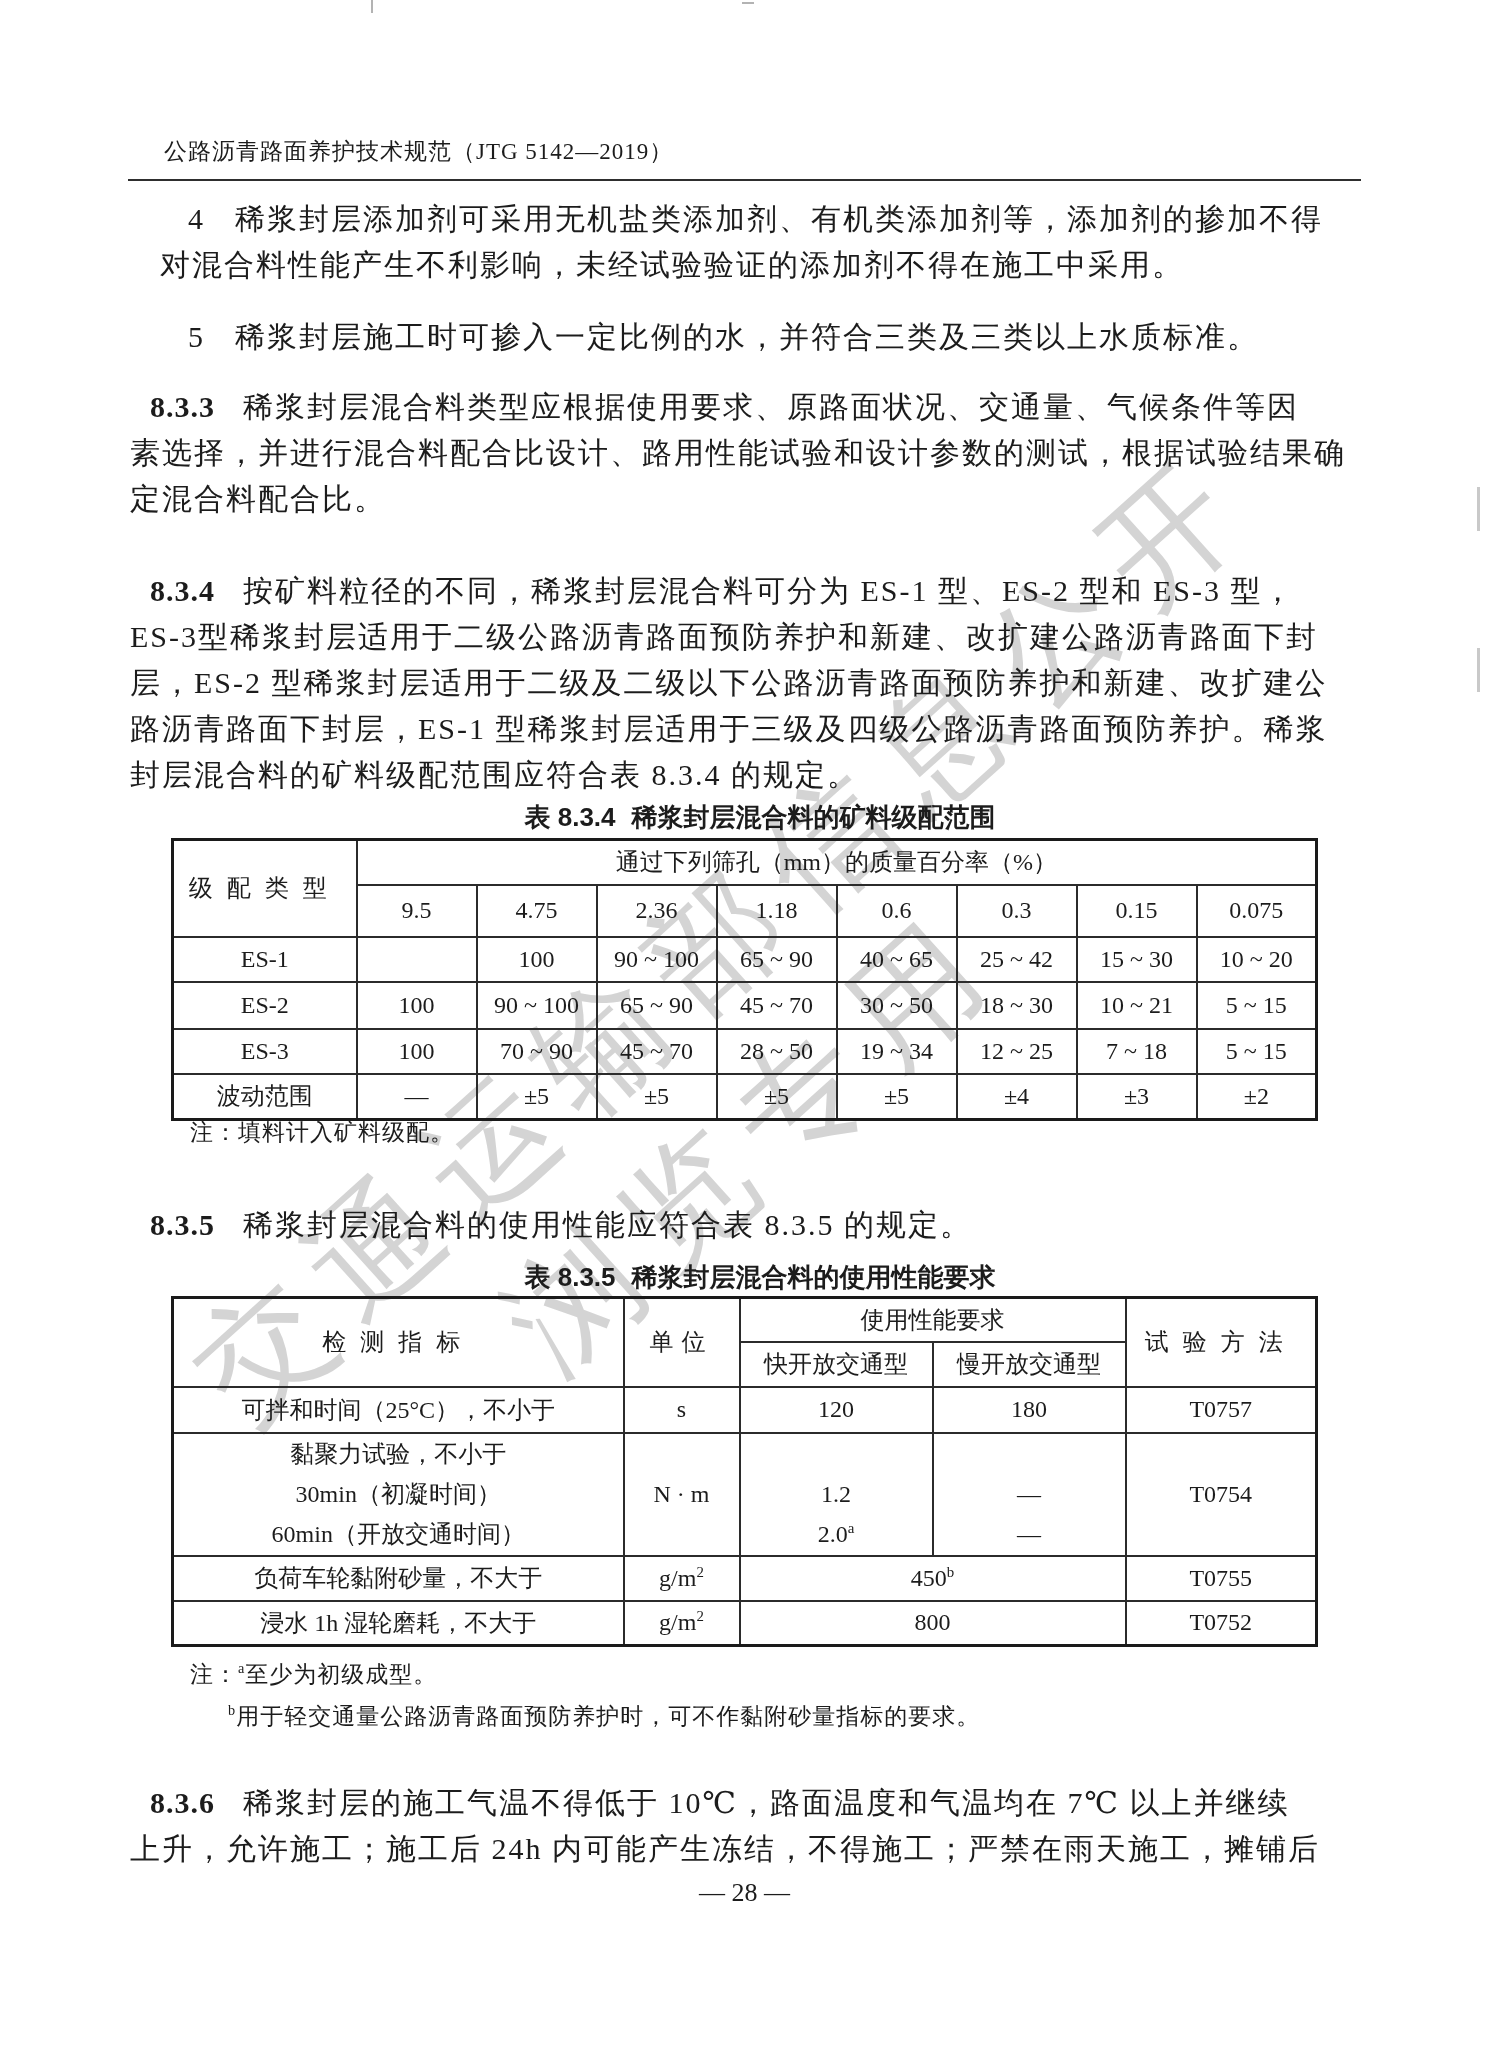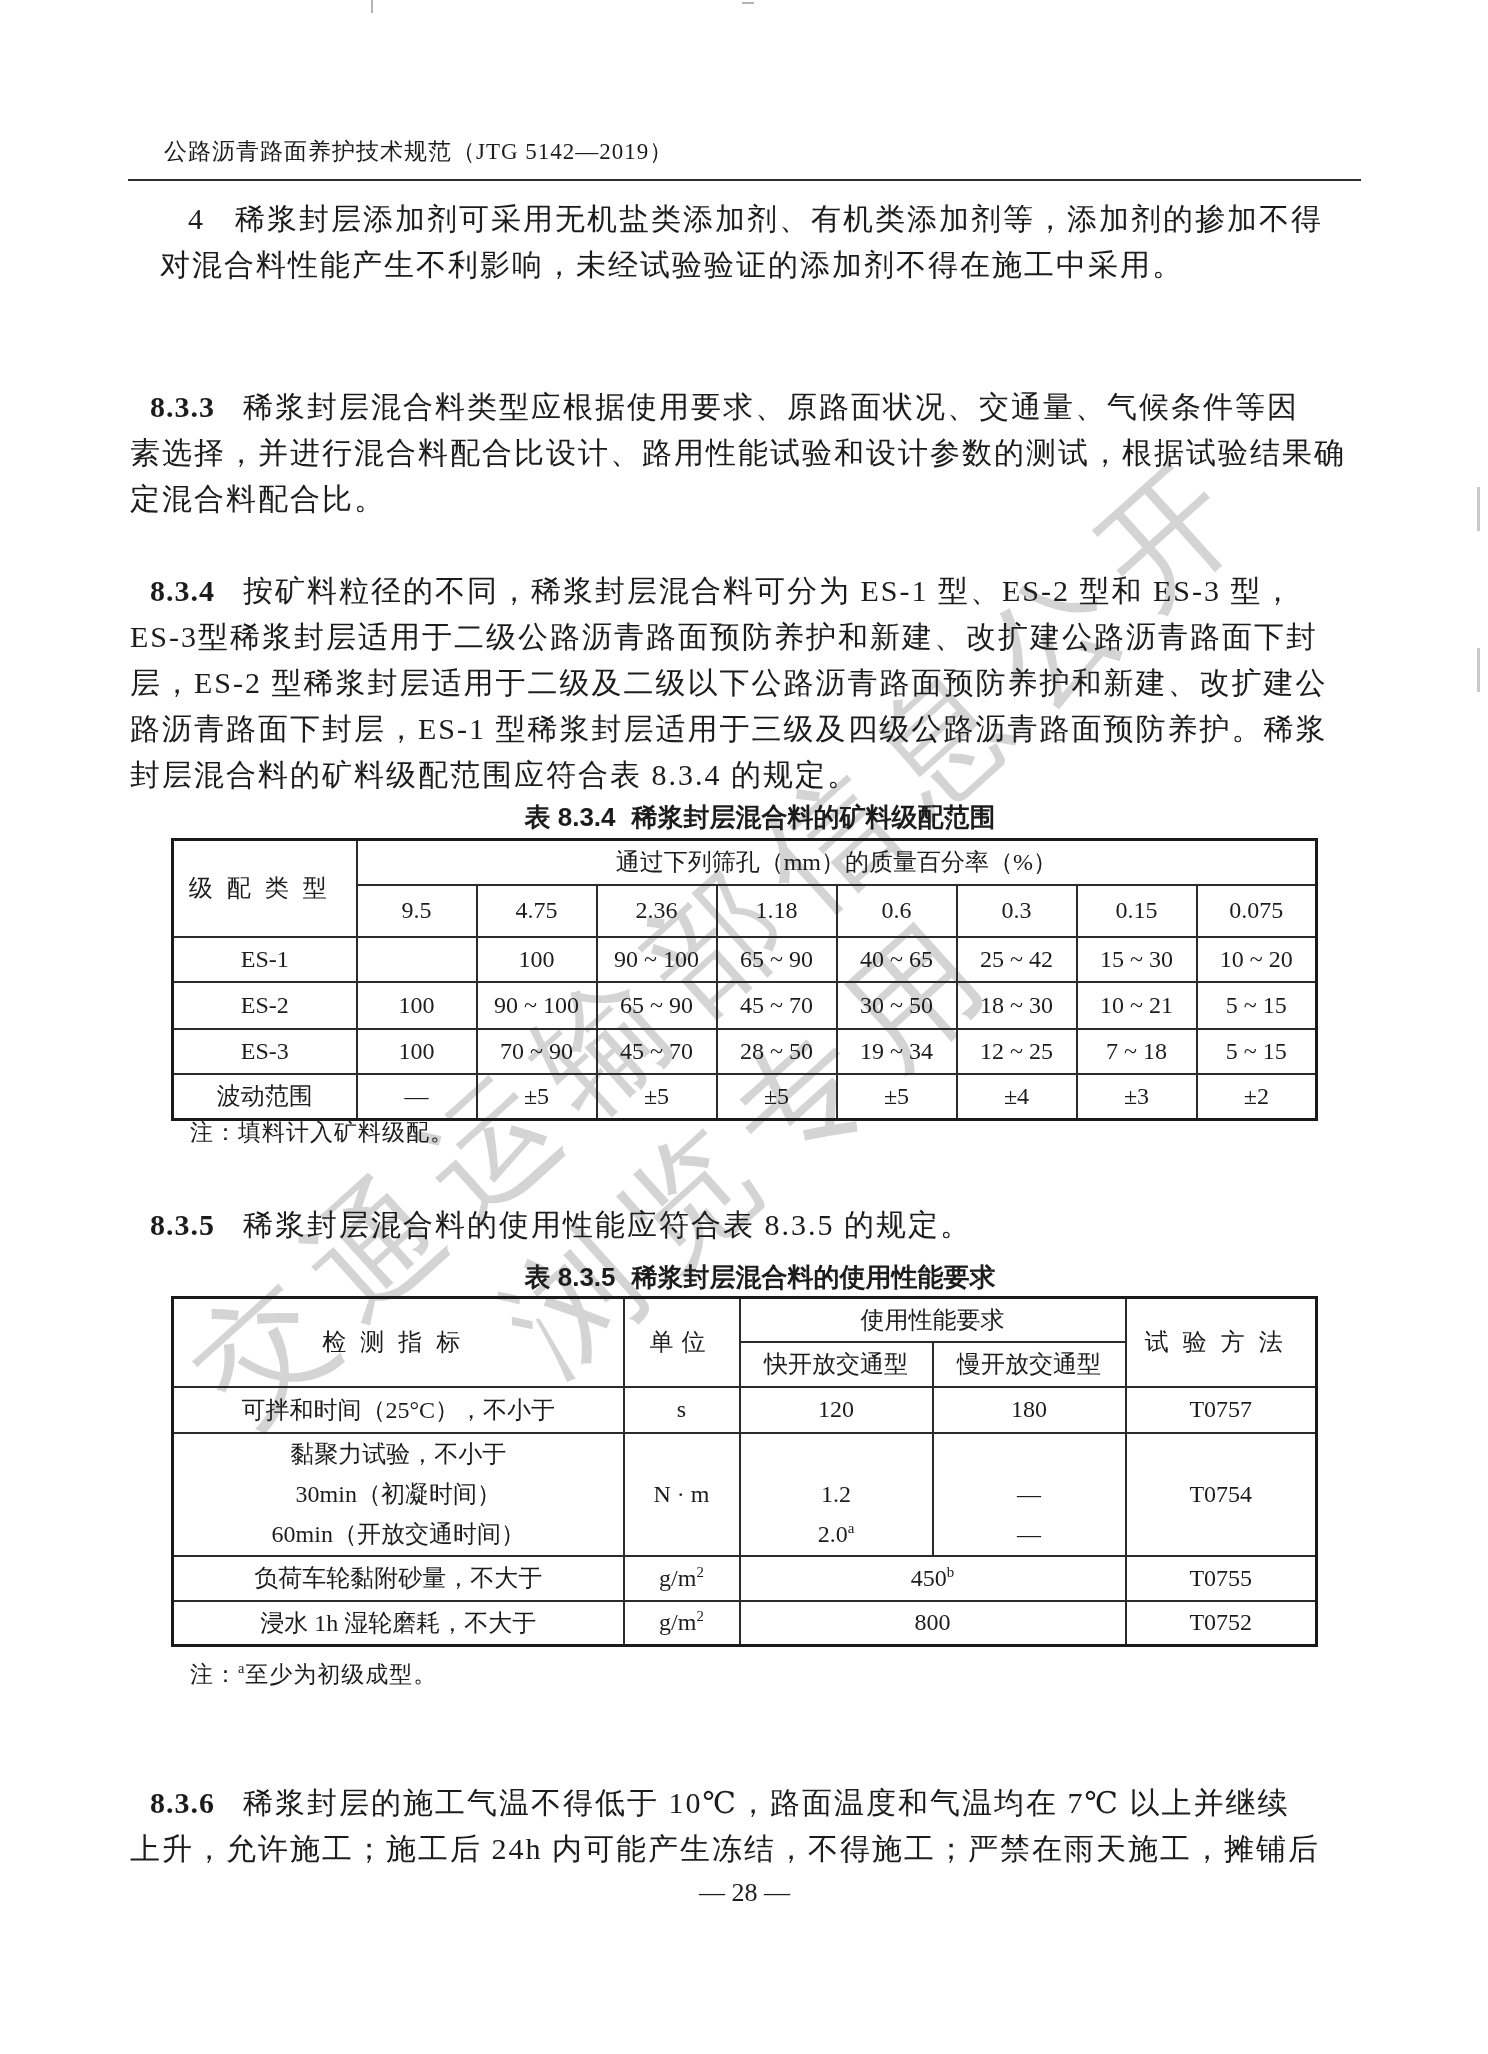--- a/index.html
+++ b/index.html
@@ -92,20 +92,23 @@
   <div class="mark" style="left:1477px;top:648px;width:3px;height:44px;background:#c9c9c9;"></div>
 
   <div class="running-head">公路沥青路面养护技术规范（JTG 5142—2019）</div>
   <div class="head-rule"></div>
 
   <div class="tl" style="top:196px;left:188px;">
     <span class="itemnum">4</span><span>稀浆封层添加剂可采用无机盐类添加剂、有机类添加剂等，添加剂的掺加不得</span>
   </div>
   <div class="tl" style="top:242px;left:130px;margin-left:30px;">对混合料性能产生不利影响，未经试验验证的添加剂不得在施工中采用。</div>
 
+  <div class="tl" style="top:314px;left:188px;">
+    <span class="itemnum">5</span><span>稀浆封层施工时可掺入一定比例的水，并符合三类及三类以上水质标准。</span>
+  </div>
 
   <div class="tl" style="top:384px;left:150px;">
     <span class="secnum">8.3.3</span><span>稀浆封层混合料类型应根据使用要求、原路面状况、交通量、气候条件等因</span>
   </div>
   <div class="tl" style="top:430px;left:130px;">素选择，并进行混合料配合比设计、路用性能试验和设计参数的测试，根据试验结果确</div>
   <div class="tl" style="top:476px;left:130px;text-align:center;">定混合料配合比。</div>
 
   <div class="tl" style="top:568px;left:150px;">
     <span class="secnum">8.3.4</span><span>按矿料粒径的不同，稀浆封层混合料可分为 ES-1 型、ES-2 型和 ES-3 型，</span>
   </div>
@@ -264,20 +267,23 @@
       <td><span>g/m</span><sup>2</sup></td>
       <td colspan="2">800</td>
       <td>T0752</td>
     </tr>
   </tbody>
     </table>
 
   <div class="note-line" style="top:1658px;left:190px;">
     <span>注：</span><sup>a</sup><span>至少为初级成型。</span>
   </div>
+  <div class="note-line" style="top:1700px;left:228px;">
+    <sup>b</sup><span>用于轻交通量公路沥青路面预防养护时，可不作黏附砂量指标的要求。</span>
+  </div>
 
   <div class="tl" style="top:1780px;left:150px;">
     <span class="secnum">8.3.6</span><span>稀浆封层的施工气温不得低于 10℃，路面温度和气温均在 7℃ 以上并继续</span>
   </div>
   <div class="tl" style="top:1826px;left:130px;">上升，允许施工；施工后 24h 内可能产生冻结，不得施工；严禁在雨天施工，摊铺后</div>
 
   <div class="pageno">— 28 —</div>
 
 </div>
 

